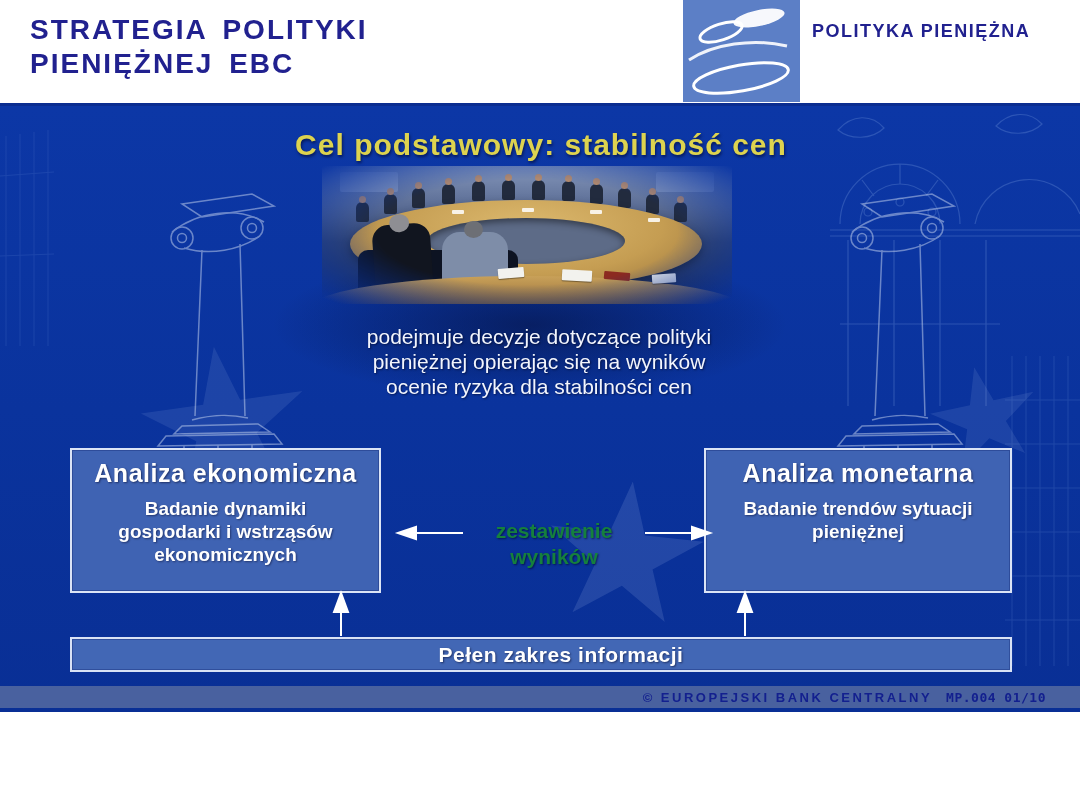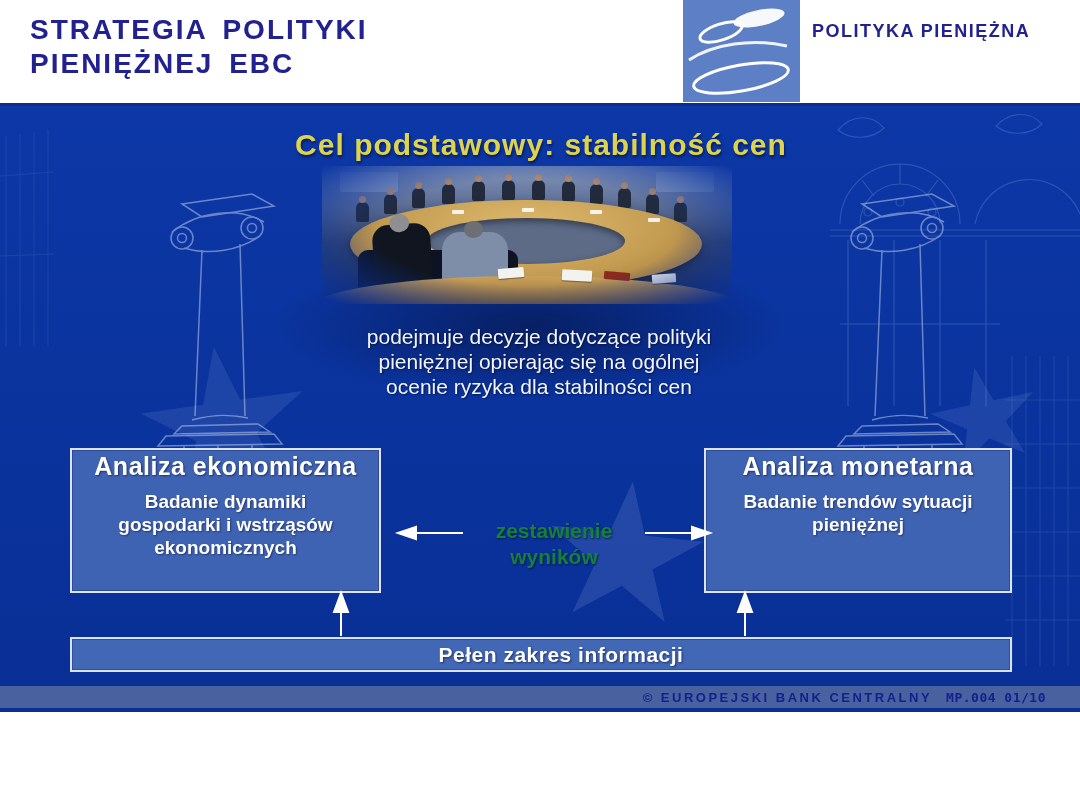--- a/index.html
+++ b/index.html
@@ -61,21 +61,21 @@
   .council-heading { position:absolute; left:0; top:289px; width:1054px; text-align:center;
     color:#ffffff; font-size:28px; font-weight:bold; letter-spacing:2px;
     text-shadow:1px 2px 3px rgba(0,0,25,0.6); }
   .council-lines { position:absolute; left:0; top:324px; width:1054px; text-align:center;
     color:#f2f5fd; font-size:21px; font-weight:normal; line-height:25px;
     text-shadow:1px 1px 2px rgba(0,0,25,0.55);margin-left:12px; }
 
   
   .dbox { position:absolute; background:#3f63b3; border:2px solid #dbe4f6;
     box-shadow:inset 0 0 0 1px rgba(15,35,110,0.35); color:#ffffff; text-align:center; }
-  .dbox .dbox-title { margin-top:2px; font-size:25px; font-weight:bold; letter-spacing:0.5px;
+  .dbox .dbox-title { margin-top:9px; font-size:25px; font-weight:bold; letter-spacing:0.5px;
     text-shadow:1px 1px 2px rgba(0,0,30,0.5); }
   .dbox .dbox-body { margin-top:9px; font-size:19px; font-weight:bold; line-height:23px;
     text-shadow:1px 1px 2px rgba(0,0,30,0.45); }
   .dbox-left  { left:70px;  top:448px; width:311px; height:145px; }
   .dbox-right { left:704px; top:448px; width:308px; height:145px; }
 
   .exchange-label { position:absolute; left:440px; top:518px; width:228px; text-align:center;
     color:#15803d; font-size:21px; font-weight:bold; line-height:26px;
     text-shadow:1px 1px 2px rgba(0,0,25,0.55); }
 
@@ -204,21 +204,21 @@
 
     <div class="ph-desk"></div>
     <div class="ph-paper" style="left:176px; top:102px; width:26px; height:10px; transform:rotate(-5deg);"></div>
     <div class="ph-paper" style="left:240px; top:104px; width:30px; height:11px; transform:rotate(3deg);"></div>
     <div class="ph-red" style="left:282px; top:106px;"></div>
     <div class="ph-paper" style="left:330px; top:108px; width:24px; height:9px; transform:rotate(-4deg);"></div>
   </div>
 
   <div class="council-lines">
     <div>podejmuje decyzje dotyczące polityki</div>
-    <div>pieniężnej opierając się na ogólnej</div>
+    <div>pieniężnej opierając się na wyników</div>
     <div>ocenie ryzyka dla stabilności cen</div>
   </div>
 
   <div class="dbox dbox-left">
     <div class="dbox-title">Analiza ekonomiczna</div>
     <div class="dbox-body">
       <div>Badanie dynamiki</div>
       <div>gospodarki i wstrząsów</div>
       <div>ekonomicznych</div>
     </div>

